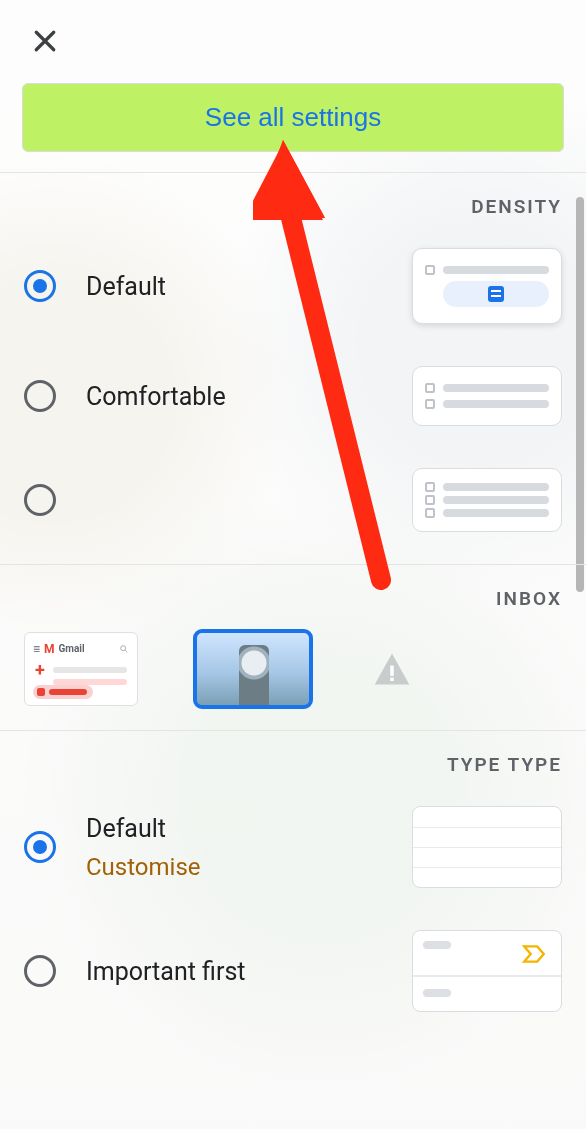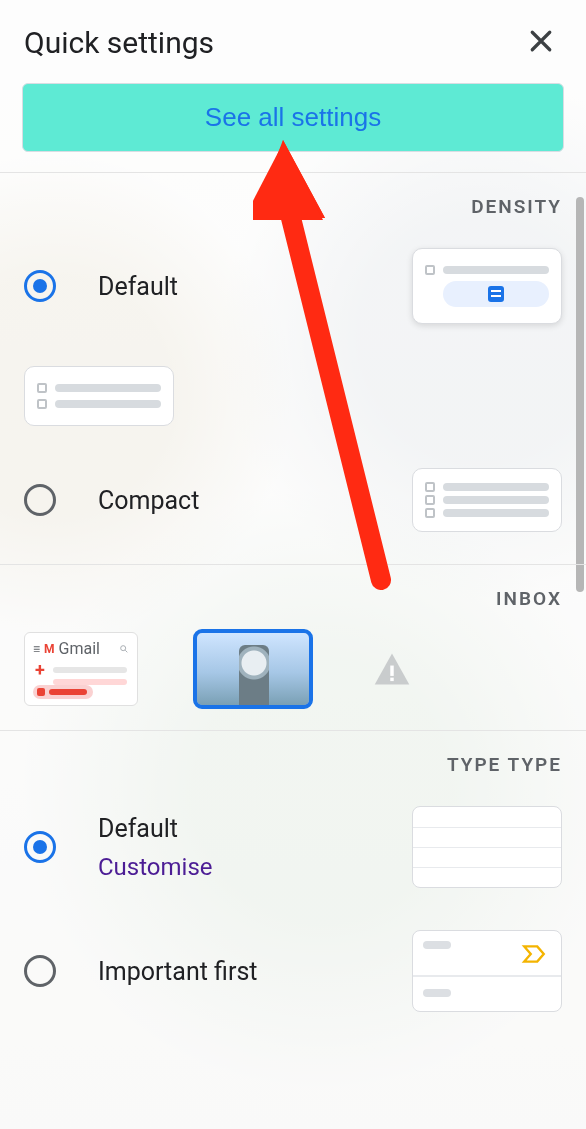--- a/index.html
+++ b/index.html
@@ -52,21 +52,21 @@
     font-weight: 400;
   }
   .close-btn {
     background: transparent; border: none; cursor: pointer; padding: 6px;
   }
   .see-all {
     margin: 8px 22px 20px 22px;
     display: block;
     width: calc(100% - 44px);
     border: 1px solid #d8dde3;
-    background: #5eead4;
+    background: #bef264;
     color: #1a73e8;
     font-size: 26px;
     padding: 18px 0;
     border-radius: 6px;
     cursor: pointer;
   }
   .section {
     padding: 22px 24px 24px 24px;
     border-top: 1px solid #e4e4e4;
   }
@@ -85,35 +85,35 @@
     font-size: 26px;
     text-decoration: none;
   }
   .rows { margin-top: 24px; }
   .row {
     display: flex; align-items: center; justify-content: space-between;
     margin: 30px 0 42px 0;
   }
   .row:last-child { margin-bottom: 8px; }
   .left {
-    display: flex; align-items: center; gap: 42px;
+    display: flex; align-items: center; gap: 30px;
   }
   .radio {
     width: 32px; height: 32px;
     border: 3px solid #5f6368;
     border-radius: 50%;
     display: inline-flex; align-items: center; justify-content: center;
     flex: 0 0 auto;
     cursor: pointer;
   }
   .radio.selected { border-color: #1a73e8; }
   .radio .dot { width: 14px; height: 14px; border-radius: 50%; background: #1a73e8; display: none; }
   .radio.selected .dot { display: block; }
   .opt-label { font-size: 25px; color: #202124; }
-  .opt-label .customize { display: block; margin-top: 10px; color: #4c1d95; font-size: 24px; cursor: pointer; }
+  .opt-label .customize { display: block; margin-top: 10px; color: #a16207; font-size: 24px; cursor: pointer; }
   
   .dens-preview {
     width: 150px; border: 1px solid #dadce0; border-radius: 10px; background: #fff;
     padding: 10px 12px;
   }
   .dens-preview.sel { box-shadow: 0 2px 6px rgba(0,0,0,.12); }
   .line { display: flex; align-items: center; gap: 8px; margin: 6px 0; }
   .sq { width: 10px; height: 10px; border: 2px solid #bfc3c7; border-radius: 2px; flex:0 0 auto; }
   .bar { height: 8px; background: #d7dbdf; border-radius: 4px; flex: 1; }
   .bub { height: 26px; border-radius: 14px; background: #e8f0fe; display: inline-flex; align-items: center; justify-content: center; padding: 0 8px; }
@@ -125,21 +125,21 @@
   .theme-swatch {
     width: 114px; height: 74px; border-radius: 6px; background:#fff; border:1px solid #e0e0e0; display:inline-block; cursor:pointer;
   }
   .theme-swatch.selected { outline: 4px solid #1a73e8; outline-offset: -1px; }
   .theme-thumb-a { position: relative; background:#fff; }
   .tb-a-top { position:absolute; top:6px; left:8px; right:8px; display:flex; align-items:center; gap:4px; }
   .m-icon { font-weight:700; font-size:12px; }
   .m-icon span:nth-child(1){color:#ea4335}
   .m-icon span:nth-child(2){color:#34a853}
   .m-icon span:nth-child(3){color:#4285f4}
-  .tb-a-top .gm { font-size:16px; color:#5f6368; }
+  .tb-a-top .gm { font-size:10px; color:#5f6368;font-weight:bold; }
   .tb-a-plus { position:absolute; top:28px; left:10px; color:#ea4335; font-weight:700; font-size:18px; line-height:1; }
   .tb-a-row { position:absolute; left:28px; right:10px; height:6px; background:#e6e6e6; border-radius:3px; }
   .tb-a-row.r1{ top:34px; } .tb-a-row.r2{ top:46px; background:#ffd7d7; }
   .tb-a-pill { position:absolute; left:8px; bottom:6px; width:60px; height:14px; border-radius:10px; background:#fad1d1; }
   .tb-a-pill::before { content:""; position:absolute; left:4px; top:3px; width:8px; height:8px; border-radius:2px; background:#ea4335; }
   .tb-a-pill::after { content:""; position:absolute; left:16px; right:6px; top:4px; height:6px; border-radius:3px; background:#ea4335; }
   .theme-thumb-b { background: linear-gradient(180deg,#cfe5ff 0%, #a6c7e6 55%, #7aa0b5 100%); position:relative; }
   .theme-thumb-b::after { content:""; position:absolute; left:42px; bottom:0; width:30px; height:60px; background: radial-gradient(circle at 50% 30%, #e8eef2 0 12px, #9fb2bd 13px 16px, transparent 17px), linear-gradient(#6c7d86,#6c7d86); border-radius:6px 6px 0 0; }
   .warn-icon svg { display:block; }
   
@@ -166,21 +166,20 @@
 </head>
 <body>
 
 <div class="bg"></div>
 <div class="overlay"></div>
 <div class="scrollbar"></div>
 
 <div class="panel">
 
   <div class="header">
-    <div class="title">Quick settings</div>
     <button class="close-btn" aria-label="Close">
       <svg width="30" height="30" viewBox="0 0 24 24">
           <path d="M5 5 L19 19 M19 5 L5 19" stroke="#3c4043" stroke-width="2.6" stroke-linecap="round" fill="none"></path>
         </svg>
     </button>
   </div>
 
   <button class="see-all">See all settings</button>
 
   <div class="section">
@@ -203,36 +202,39 @@
           <div class="line">
               <span style="width:10px"></span>
               <span class="bub" style="flex:1">
                 <span class="bubicon"></span>
               </span>
             </div>
         </div>
       </div>
 
       <div class="row">
+        <div class="left">
+          <span class="radio"></span>
+          <span class="opt-label">Comfortable</span>
+        </div>
         <div class="dens-preview">
           <div class="line">
               <span class="sq"></span>
               <span class="bar"></span>
             </div>
           <div class="line">
               <span class="sq"></span>
               <span class="bar"></span>
             </div>
         </div>
       </div>
 
       <div class="row">
         <div class="left">
           <span class="radio"></span>
-          <span class="opt-label">Compact</span>
         </div>
         <div class="dens-preview">
           <div class="line" style="margin:3px 0">
               <span class="sq"></span>
               <span class="bar"></span>
             </div>
           <div class="line" style="margin:3px 0">
               <span class="sq"></span>
               <span class="bar"></span>
             </div>

